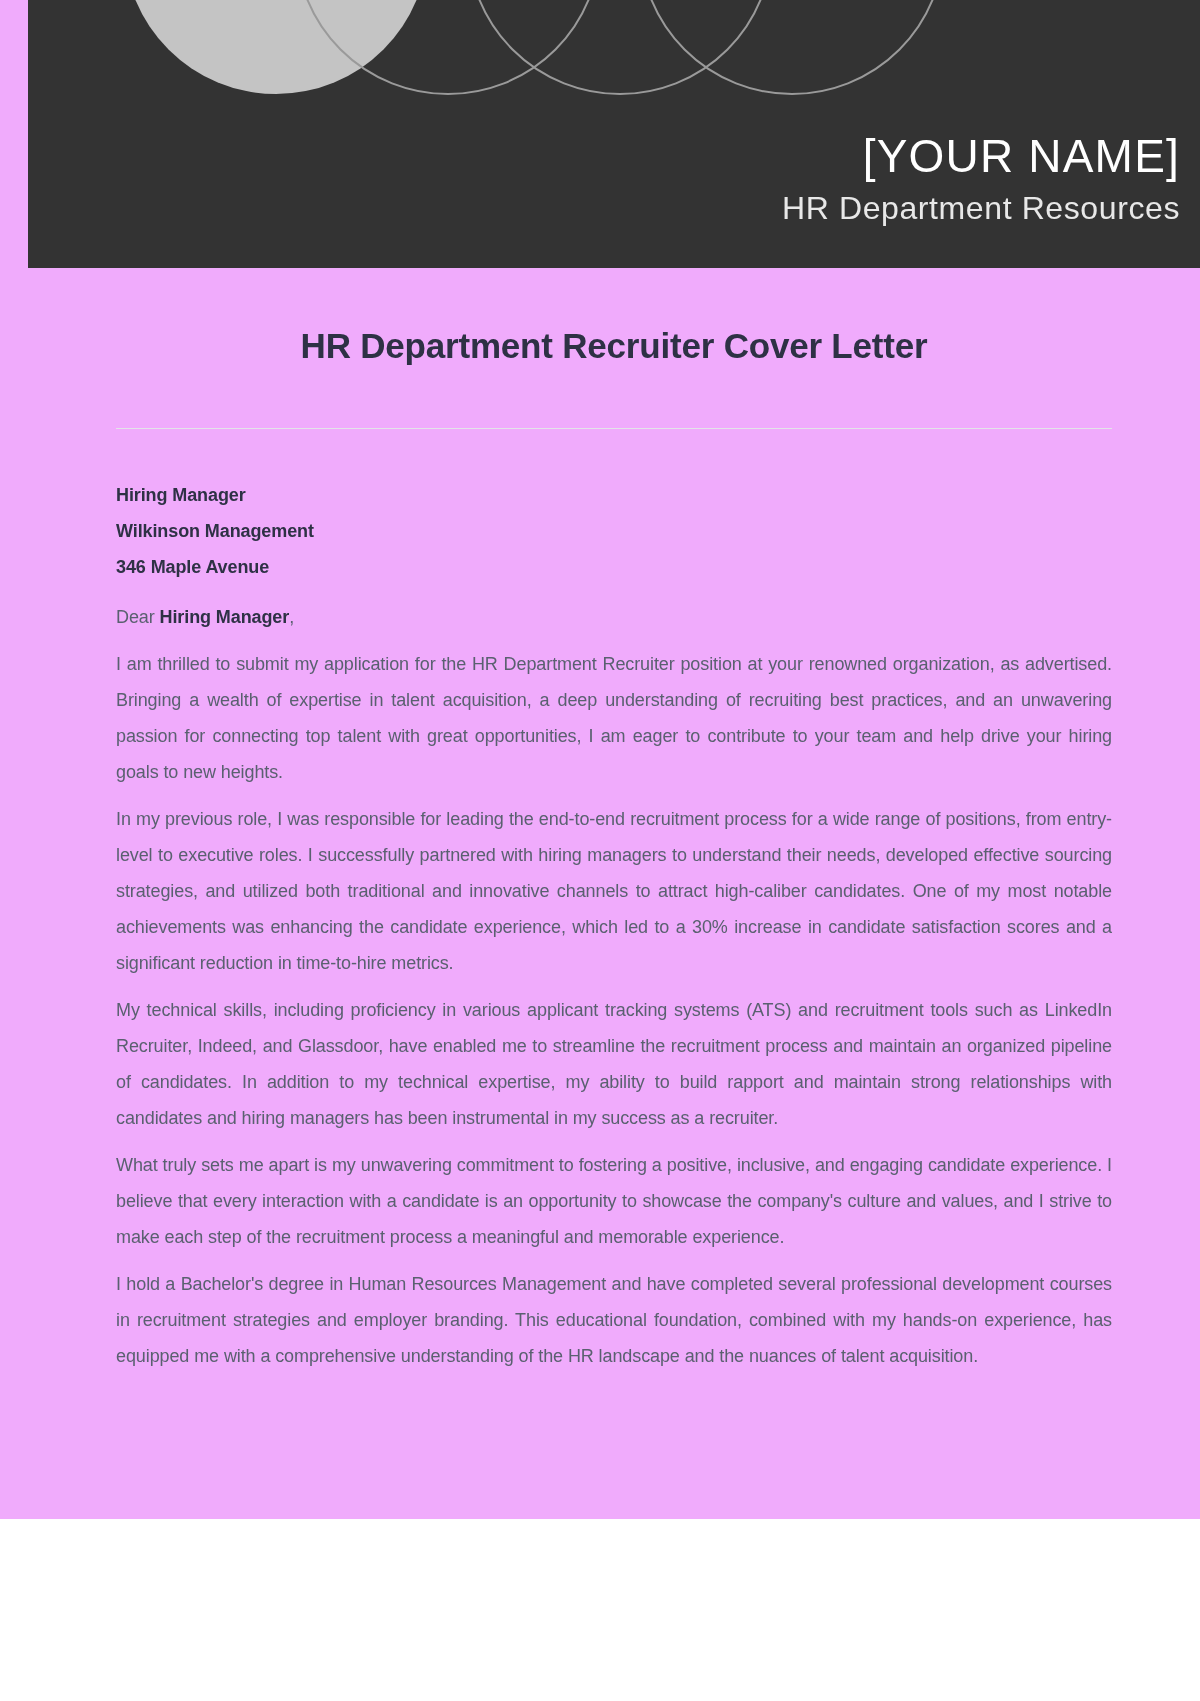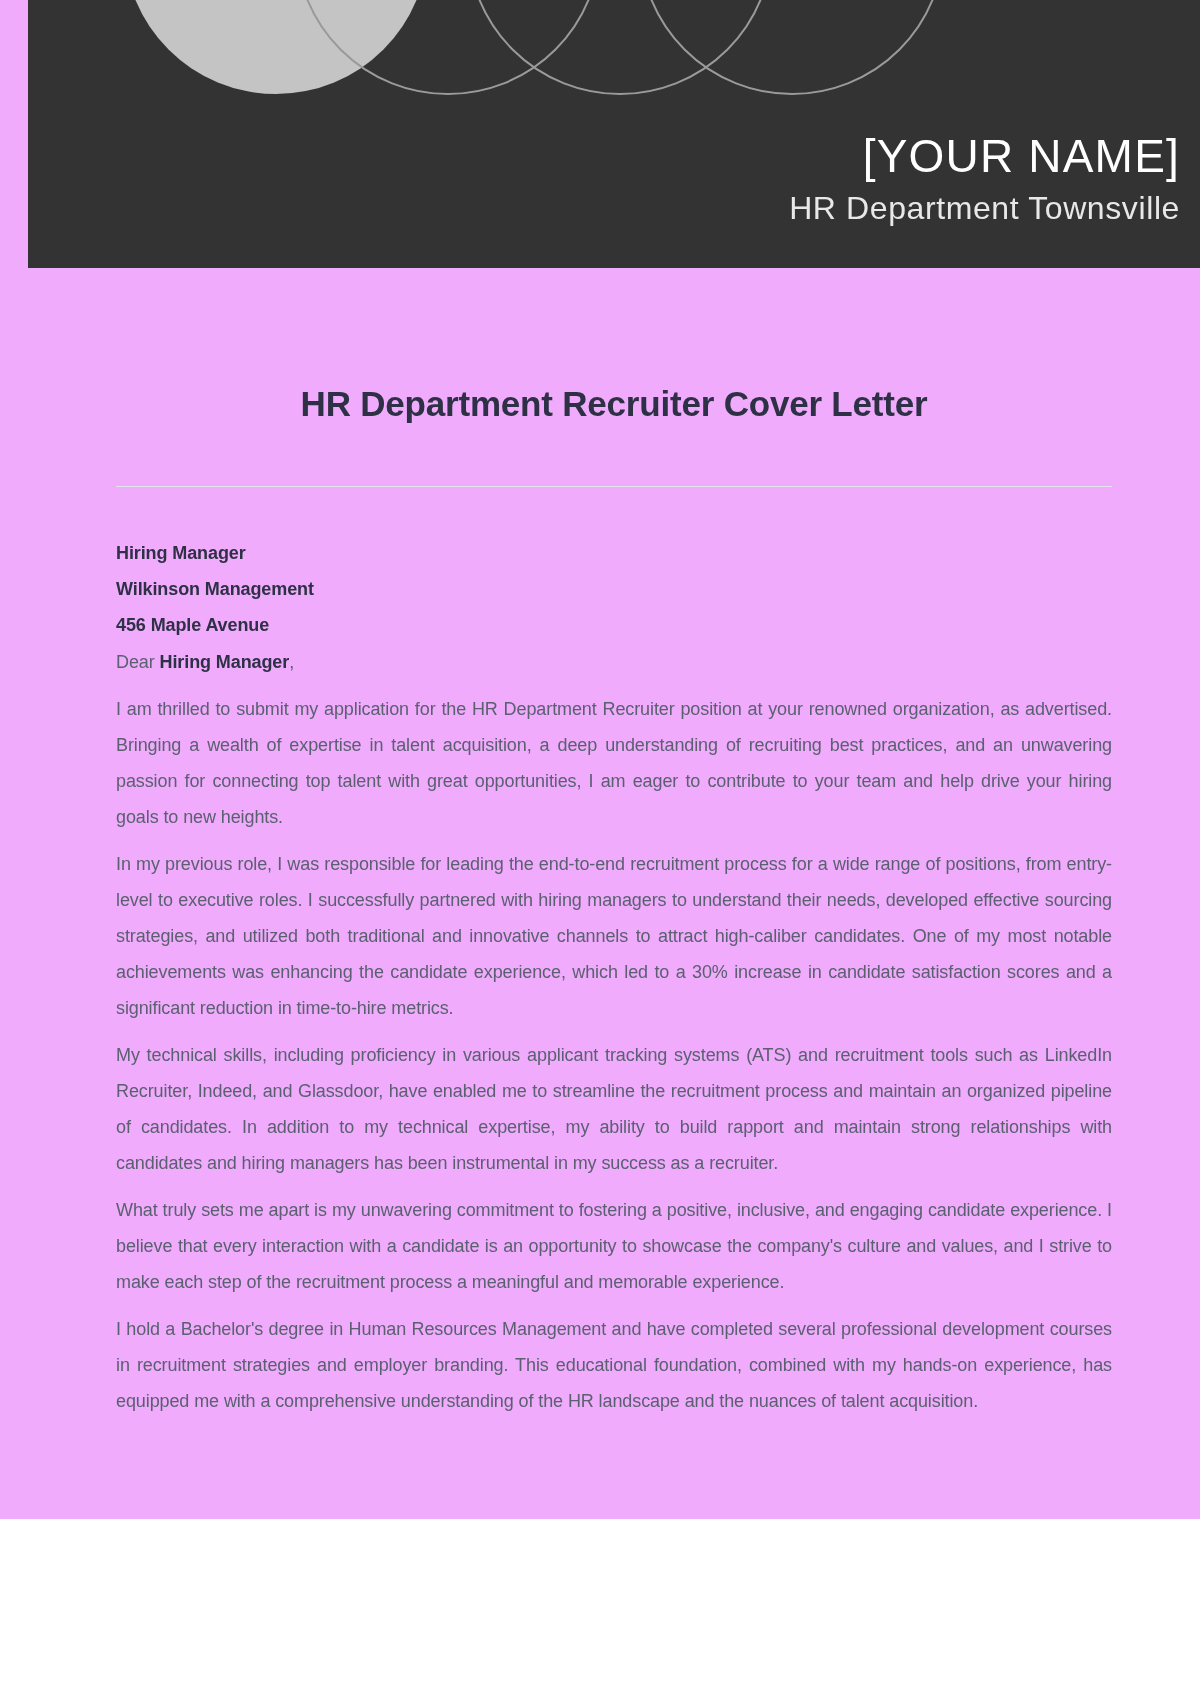--- a/index.html
+++ b/index.html
@@ -70,21 +70,21 @@
     position:relative;
     padding:0 88px;
   }
 
   .doc-title {
     text-align:center;
     font-size:35px;
     font-weight:700;
     color:#2e3145;
     letter-spacing:-0.2px;
-    margin-top:116px;
+    margin-top:58px;
   }
 
   .divider {
     height:1px;
     background:#e3e4e8;
     margin-top:62px;
   }
 
   .addr-block {
     margin-top:48px;
@@ -97,21 +97,21 @@
     line-height:36px;
     letter-spacing:-0.1px;
   }
 
   .salutation {
     font-size:18px;
     font-weight:400;
     color:#5a6070;
     line-height:36px;
     letter-spacing:-0.1px;
-    margin-top:1px;
+    margin-top:14px;
   }
 
   .salutation b {
     font-weight:700;
     color:#2e3145;
   }
 
   .body-p {
     font-size:18px;
     font-weight:400;
@@ -132,34 +132,34 @@
 
     <svg class="header-deco" viewBox="0 0 1200 268" preserveAspectRatio="none">
       <circle cx="248" cy="-58" r="152" fill="#c4c4c4"></circle>
       <circle cx="420" cy="-58" r="152" fill="none" stroke="#9a9a9a" stroke-width="2"></circle>
       <circle cx="592" cy="-58" r="152" fill="none" stroke="#9a9a9a" stroke-width="2"></circle>
       <circle cx="764" cy="-58" r="152" fill="none" stroke="#9a9a9a" stroke-width="2"></circle>
     </svg>
 
     <div class="header-text">
       <div class="your-name">[YOUR NAME]</div>
-      <div class="job-title">HR Department Townsville</div>
+      <div class="job-title">HR Department Resources</div>
     </div>
   </div>
 
   <div class="doc">
 
     <div class="doc-title">HR Department Recruiter Cover Letter</div>
 
     <div class="divider"></div>
 
     <div class="addr-block">
       <div class="addr-line">Hiring Manager</div>
       <div class="addr-line">Wilkinson Management</div>
-      <div class="addr-line">456 Maple Avenue</div>
+      <div class="addr-line">346 Maple Avenue</div>
     </div>
 
     <div class="salutation"><span>Dear </span><b>Hiring Manager</b><span>,</span></div>
 
     <p class="body-p">I am thrilled to submit my application for the HR Department Recruiter position at your renowned organization, as advertised. Bringing a wealth of expertise in talent acquisition, a deep understanding of recruiting best practices, and an unwavering passion for connecting top talent with great opportunities, I am eager to contribute to your team and help drive your hiring goals to new heights.</p>
     <p class="body-p">In my previous role, I was responsible for leading the end-to-end recruitment process for a wide range of positions, from entry-level to executive roles. I successfully partnered with hiring managers to understand their needs, developed effective sourcing strategies, and utilized both traditional and innovative channels to attract high-caliber candidates. One of my most notable achievements was enhancing the candidate experience, which led to a 30% increase in candidate satisfaction scores and a significant reduction in time-to-hire metrics.</p>
     <p class="body-p">My technical skills, including proficiency in various applicant tracking systems (ATS) and recruitment tools such as LinkedIn Recruiter, Indeed, and Glassdoor, have enabled me to streamline the recruitment process and maintain an organized pipeline of candidates. In addition to my technical expertise, my ability to build rapport and maintain strong relationships with candidates and hiring managers has been instrumental in my success as a recruiter.</p>
     <p class="body-p">What truly sets me apart is my unwavering commitment to fostering a positive, inclusive, and engaging candidate experience. I believe that every interaction with a candidate is an opportunity to showcase the company's culture and values, and I strive to make each step of the recruitment process a meaningful and memorable experience.</p>
     <p class="body-p">I hold a Bachelor's degree in Human Resources Management and have completed several professional development courses in recruitment strategies and employer branding. This educational foundation, combined with my hands-on experience, has equipped me with a comprehensive understanding of the HR landscape and the nuances of talent acquisition.</p>
 

